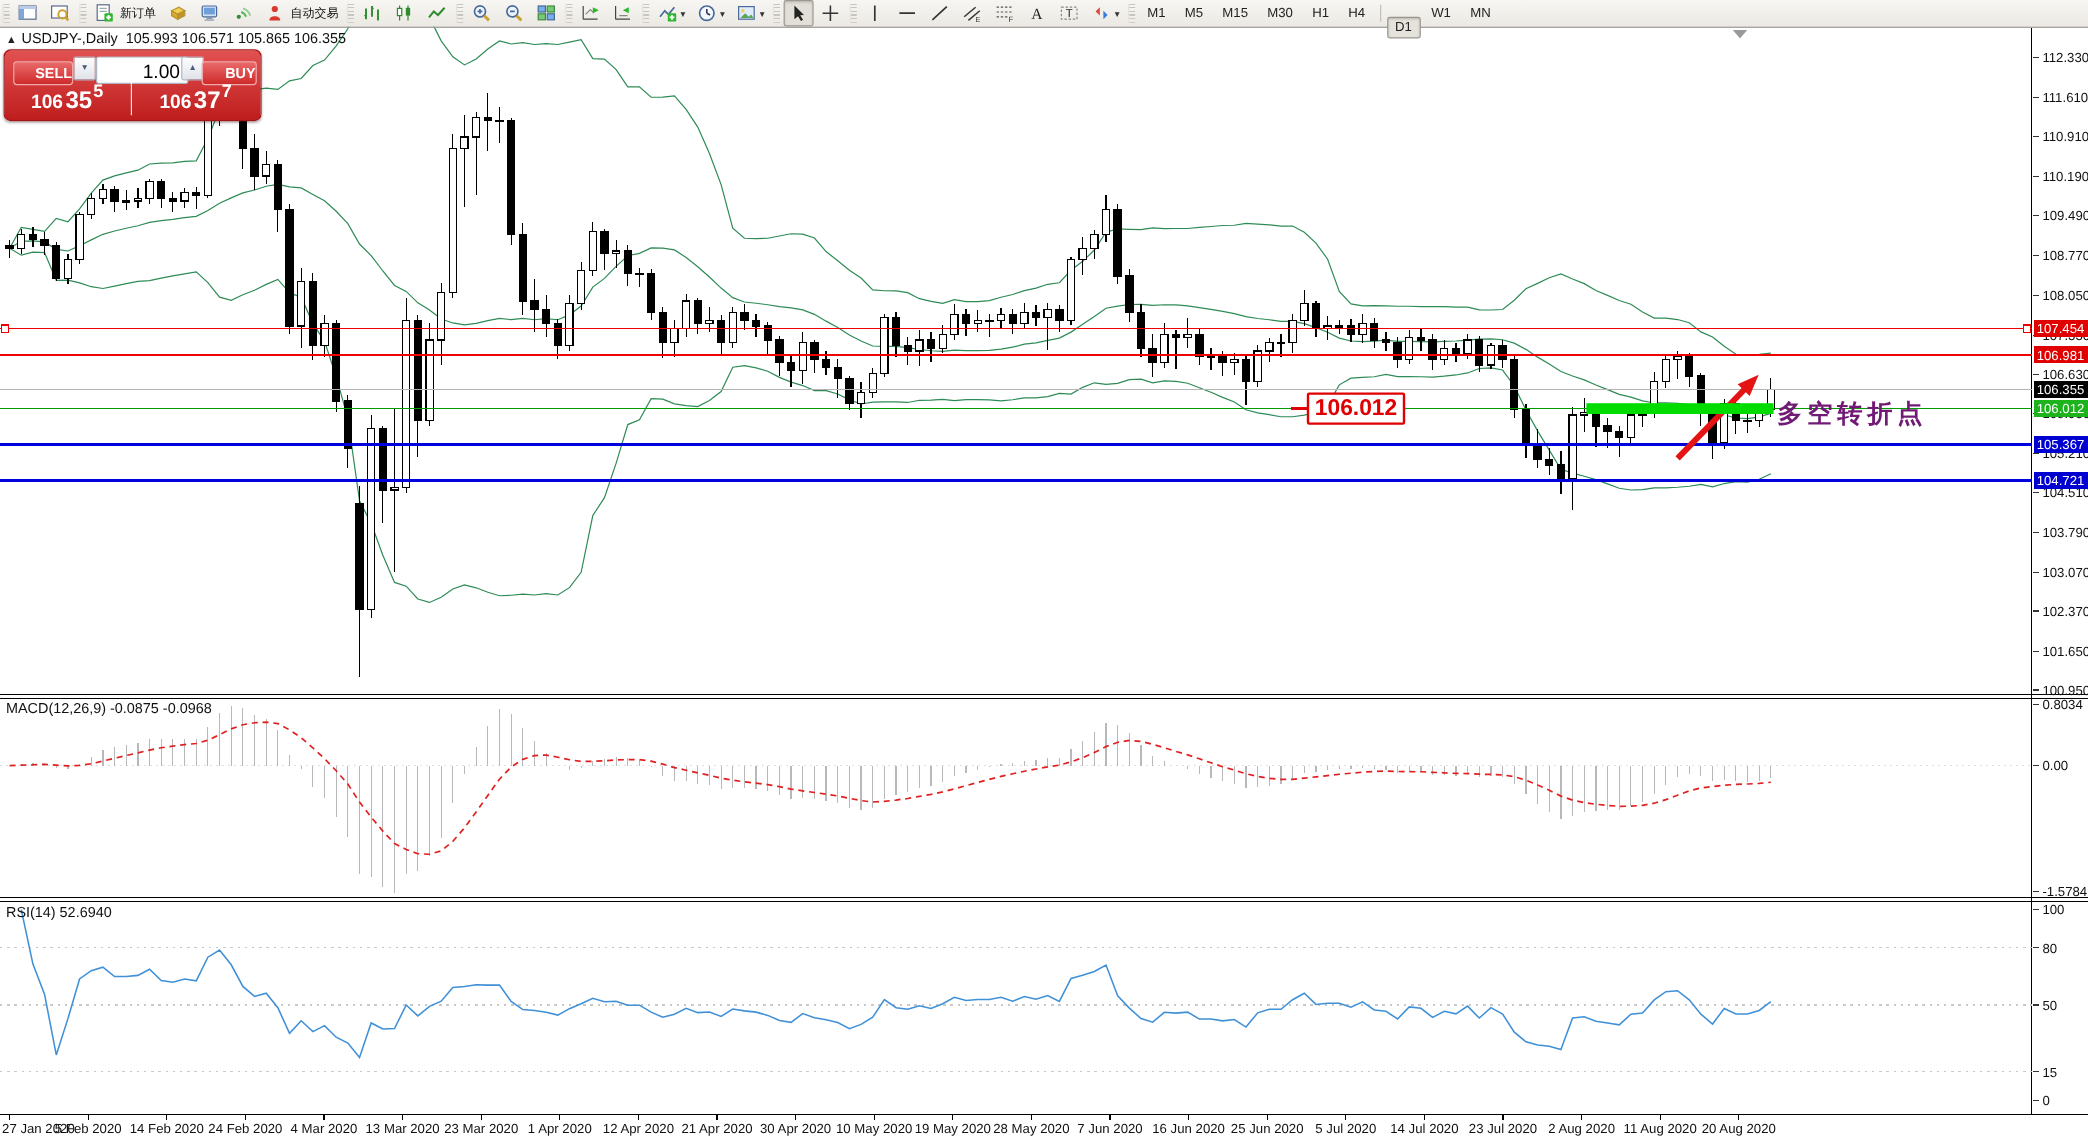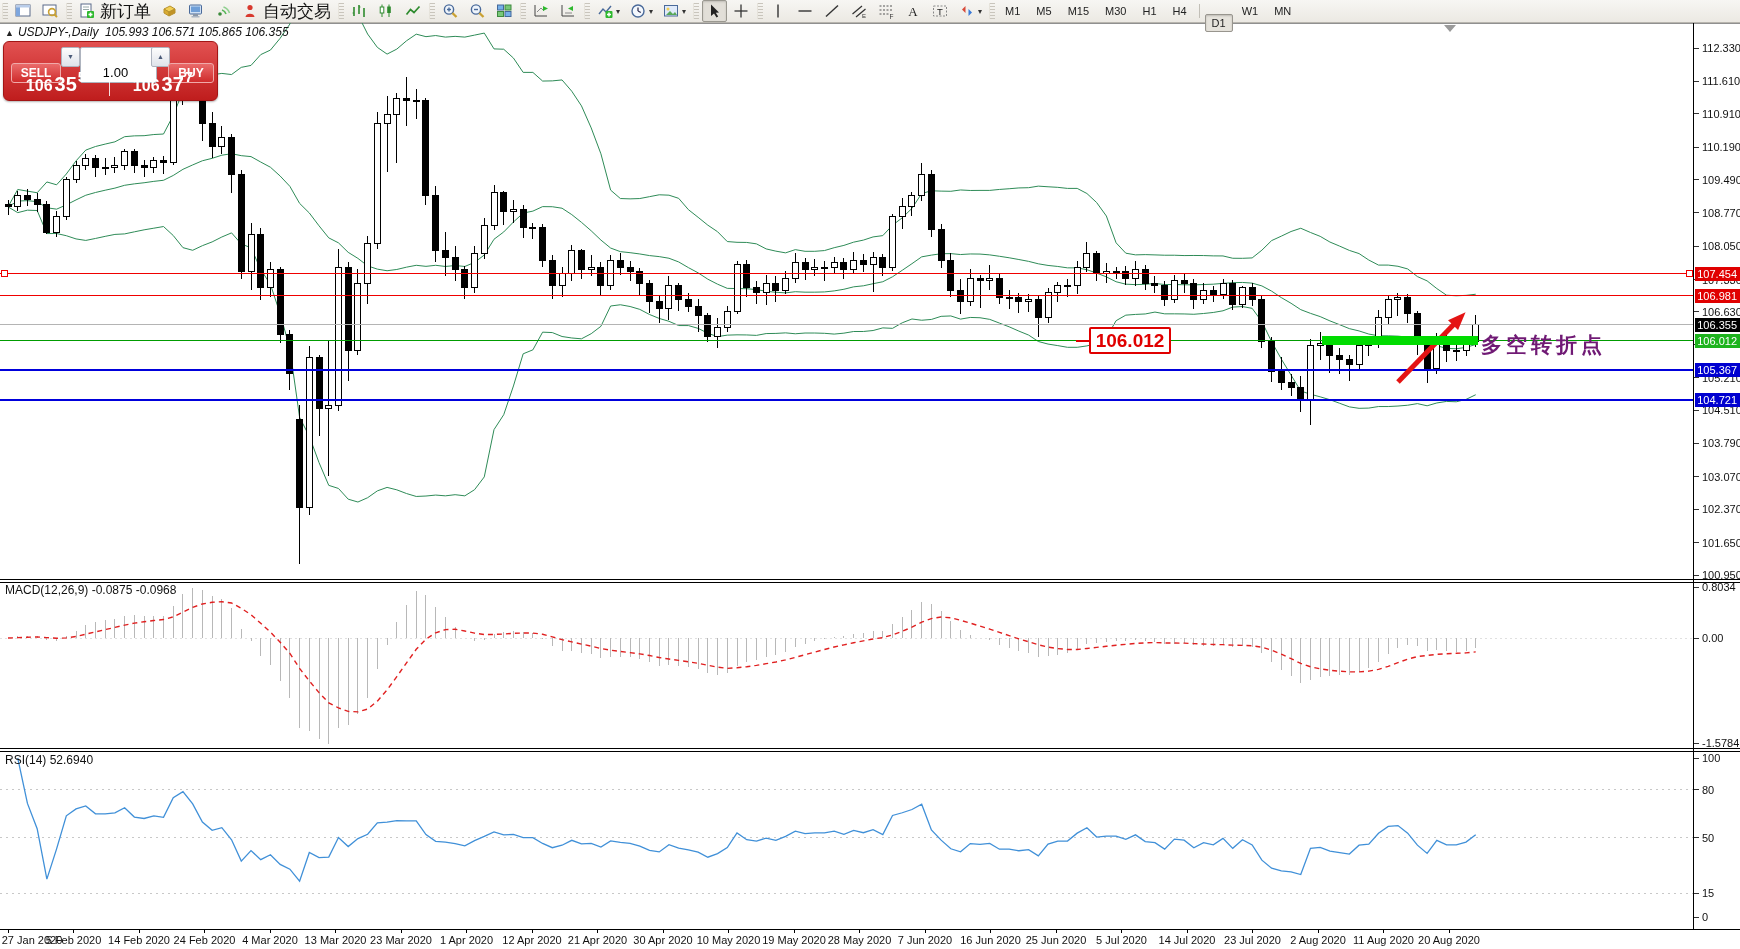--- a/index.html
+++ b/index.html
@@ -10,45 +10,45 @@
     background:linear-gradient(#f7f6f3,#ece9e3);border-bottom:1px solid #b8b5ae;
     display:flex;align-items:center;z-index:5;}
   .tb-handle{width:5px;height:16px;margin:0 2px;
     background:repeating-linear-gradient(to bottom,#c9c5bc 0 1px,transparent 1px 3px);
     border-left:1px solid #e6e3db;}
   .tb-group{display:flex;align-items:center;height:22px;}
   .tb-btn{display:flex;align-items:center;height:20px;padding:0 3px;margin:0 1px;
     border:1px solid transparent;border-radius:2px;cursor:default;}
   .tb-btn.pressed{border-color:#9a9890;background:#e2dfd8;box-shadow:inset 0 1px 2px rgba(0,0,0,.15);}
   .tb-btn svg{display:block;}
-  .tb-label{font-size:17px;color:#111;margin-left:4px;white-space:nowrap;}
+  .tb-label{font-size:10px;color:#111;margin-left:4px;white-space:nowrap;}
   .tb-dd{font-size:8px;color:#333;margin-left:2px;}
   .tf-btn{font-size:11px;color:#222;padding:2px 6px;margin:0 1px;border:1px solid transparent;border-radius:2px;text-align:center;}
   .tf-btn.pressed{border-color:#98958e;background:#e6e3dc;box-shadow:inset 0 1px 2px rgba(0,0,0,.18);margin-top:23px;}
   .tf-sep{width:1px;height:14px;background:#c2bfb7;margin:0 4px;}
   #tb-right{position:absolute;right:4px;top:0;height:22px;display:flex;align-items:center;}
   
-  #chart-title{position:absolute;left:5px;top:25px;font-size:12px;color:#111;z-index:3;font-style:italic;}
+  #chart-title{position:absolute;left:5px;top:25px;font-size:12px;color:#111;z-index:3;}
   #chart-title .tri{font-size:9px;margin-right:4px;color:#222;}
   #macd-label,#rsi-label{position:absolute;left:5px;font-size:12px;color:#111;z-index:3;}
   #macd-label{top:583px;} #rsi-label{top:753px;}
   
   #trade-panel{position:absolute;left:3px;top:41px;width:213px;height:58px;z-index:4;
     background:linear-gradient(#e25151,#bf1d1d);border:1px solid #a21515;border-radius:6px;
     box-shadow:0 1px 2px rgba(0,0,0,.3);}
   .tp-row{position:absolute;left:0;top:5px;width:100%;height:18px;}
-  .tp-btn{position:absolute;top:16px;height:18px;line-height:18px;text-align:center;
+  .tp-btn{position:absolute;top:4px;height:18px;line-height:18px;text-align:right;
     color:#fff;font-weight:bold;font-size:12px;border:1px solid #f0a9a9;border-radius:3px;
     background:linear-gradient(#ea6a6a,#cf2b2b);cursor:pointer;}
   #sell-btn{left:7px;width:48px;} #buy-btn{left:164px;width:44px;}
   .tp-spin{position:absolute;top:0;width:17px;height:18px;border:1px solid #aeb4bf;border-radius:2px;
     background:linear-gradient(#fdfdfd,#dfe3ea);color:#4a5a78;font-size:7px;line-height:18px;text-align:center;cursor:pointer;}
   #vol-down{left:57px;} #vol-up{left:147px;}
   #vol-field{position:absolute;left:76px;top:0;width:69px;height:16px;border:1px solid #aeb4bf;
-    background:#fff;font-size:13px;color:#000;text-align:center;padding:17px 6px 1px 0;border-radius:2px;}
+    background:#fff;font-size:16px;color:#000;text-align:right;padding:4px 6px 1px 0;border-radius:2px;}
   .tp-price{position:absolute;top:24px;height:32px;color:#fff;display:flex;align-items:flex-end;justify-content:center;}
   #sell-price{left:0;width:104px;} #buy-price{left:107px;width:104px;}
   .tp-small{font-size:16px;font-weight:bold;margin:0 2px 3px 0;}
   .tp-big{font-size:20px;font-weight:bold;line-height:28px;}
   .tp-sup{font-size:15px;font-weight:bold;margin:0 0 13px 1px;}
   #tp-divider{position:absolute;left:105px;top:26px;width:1px;height:28px;background:rgba(255,255,255,.85);}
   
   #callout{position:absolute;left:1089px;top:327px;width:78px;height:23px;z-index:3;
     border:2px solid #e00000;background:#fff;color:#e00000;font-size:19px;font-weight:bold;
     text-align:center;line-height:23px;border-radius:2px;}

